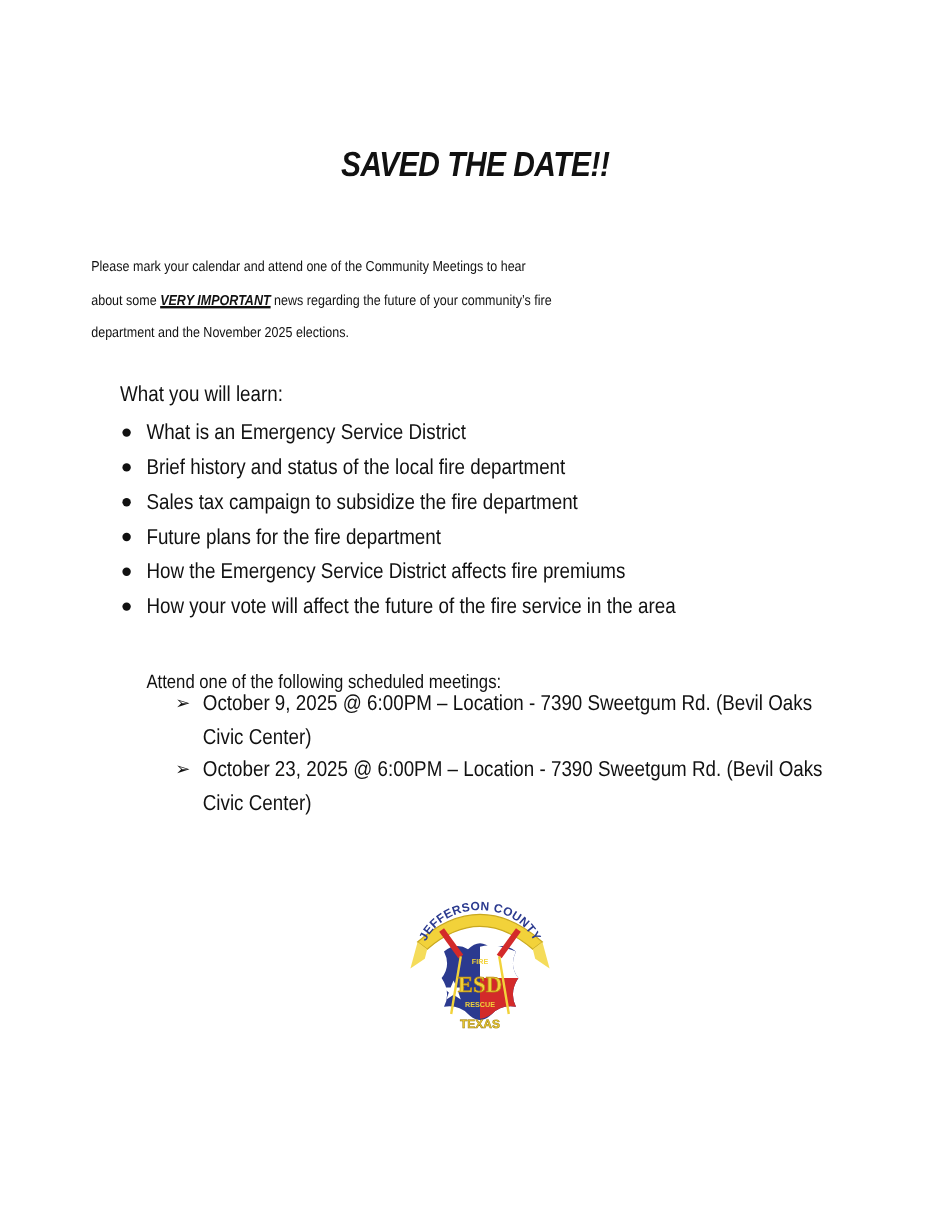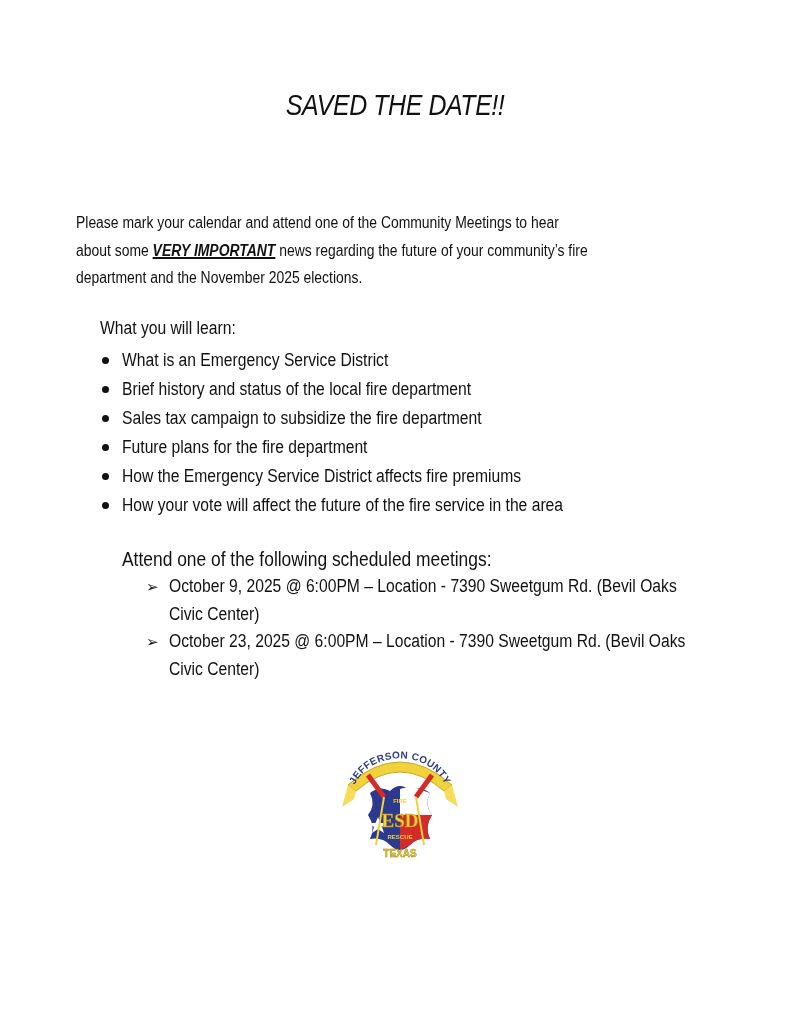--- a/index.html
+++ b/index.html
@@ -1,31 +1,31 @@
 <!DOCTYPE html>
 <html><head>
 <meta charset="utf-8">
 <style>
   html, body { margin:0; padding:0; background:#ffffff; }
   body { width:791px; height:1024px; position:relative; overflow:hidden;
          font-family:"Liberation Sans", sans-serif; color:#111; }
-  .title { position:absolute; top:89px; left:0; width:791px; text-align:center;
-           font-size:29px; font-weight:normal; font-style:italic; text-decoration:underline;
+  .title { position:absolute; top:122px; left:0; width:791px; text-align:center;
+           font-size:29px; font-weight:bold; font-style:italic; text-decoration:underline;
            text-decoration-thickness:2px; text-underline-offset:4px; letter-spacing:-0.5px; }
   .title span { display:inline-block; transform:scaleX(0.86); }
-  .para { position:absolute; left:76px; top:209px; width:660px; font-size:16px; line-height:27.5px; }
+  .para { position:absolute; left:76px; top:209px; width:660px; font-size:12px; line-height:27.5px; }
   .line { white-space:nowrap; display:block; transform:scaleX(0.87); transform-origin:left center; }
   .em { font-weight:bold; font-style:italic; text-decoration:underline; text-decoration-thickness:2px; }
   .learn-label { position:absolute; left:80px; top:318px; font-size:18px;margin-left:20px; }
   .learn-label span { display:inline-block; transform:scaleX(0.87); transform-origin:left center; white-space:nowrap; }
   ul.learn { position:absolute; left:98px; top:346px; margin:0; padding:0; list-style:none; }
   ul.learn li { position:relative; height:29px; font-size:18px; line-height:29px; white-space:nowrap; }
   ul.learn li .bullet { position:absolute; left:4px; top:11px; width:7px; height:7px; border-radius:50%; background:#111; }
   ul.learn li .txt { position:absolute; left:24px; top:0; display:inline-block; transform:scaleX(0.87); transform-origin:left center; }
-  .attend { position:absolute; left:122px; top:548px; font-size:20px; }
+  .attend { position:absolute; left:122px; top:560px; font-size:16px; }
   .attend span { display:inline-block; transform:scaleX(0.87); transform-origin:left center; white-space:nowrap; }
   .meetings { position:absolute; left:146px; top:573px; width:610px; }
   .meeting { position:relative; font-size:18px; line-height:27.5px; margin-bottom:0; height:55px; }
   .meeting .arrow { position:absolute; left:0; top:0; font-size:15px; }
   .meeting .m-text { position:absolute; left:23px; top:0; width:650px; }
   .meeting .m-line { display:block; white-space:nowrap; transform:scaleX(0.87); transform-origin:left center; }
   .logo { position:absolute; left:340px; top:745px; width:120px; height:118px; }
 </style>
 </head>
 <body>

